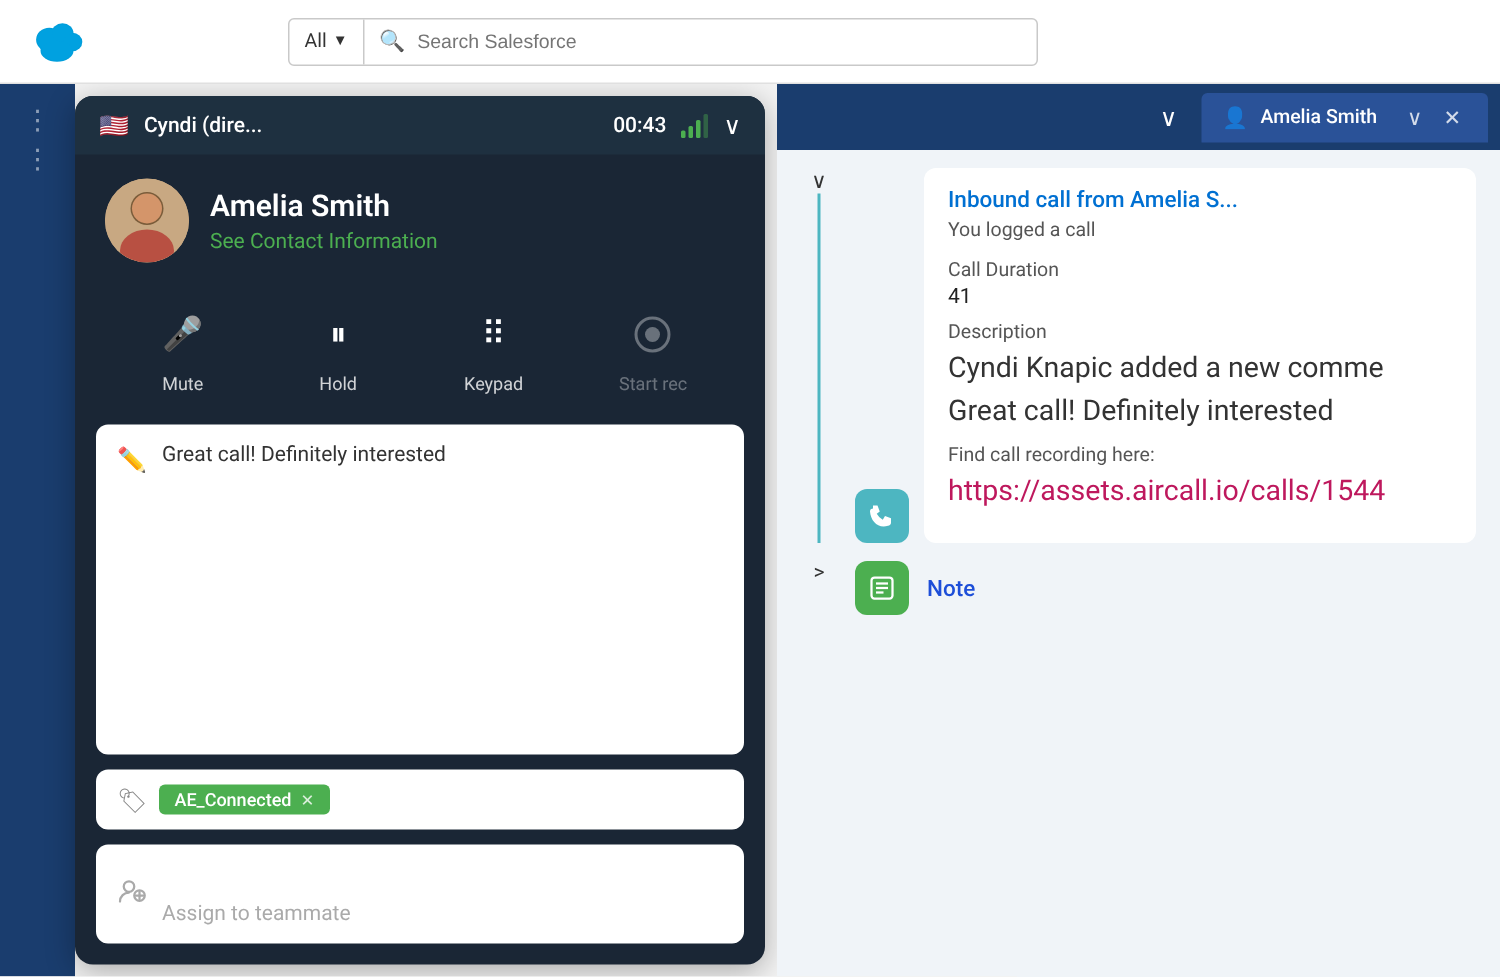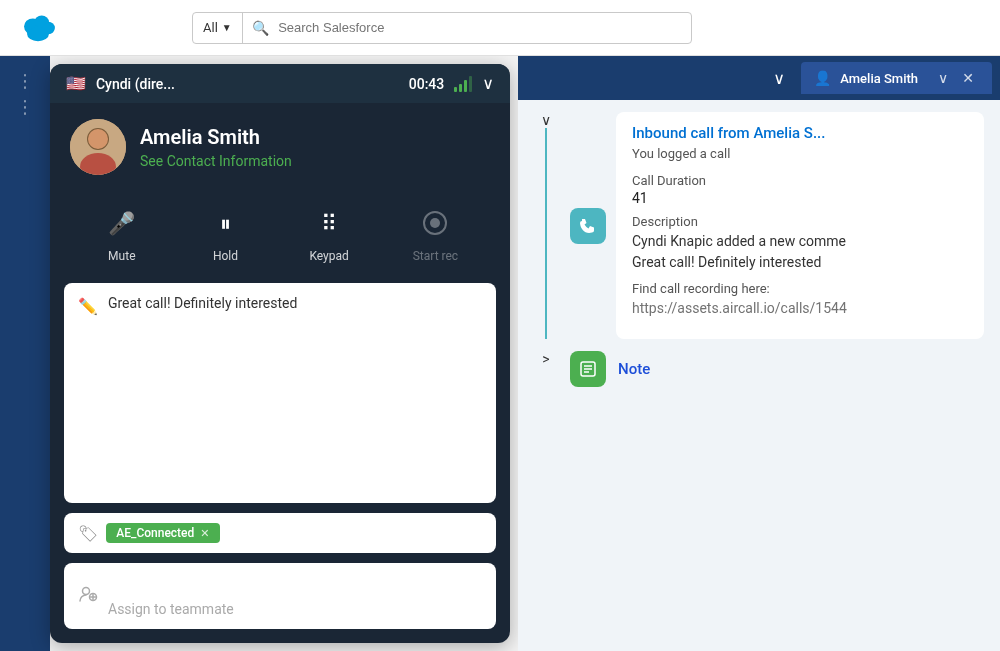--- a/index.html
+++ b/index.html
@@ -416,21 +416,21 @@
       font-size: 13px;
       margin-bottom: 2px;
     }
     .activity-field-value {
       color: #222;
       font-size: 14px;
       font-weight: 400;
     }
     .activity-description {
       color: #333;
-      font-size: 14px;
+      font-size: 19px;
       line-height: 1.5;
     }
 
     
     .note-item {
       display: flex;
       gap: 12px;
     }
     .note-expand {
       color: #333;
@@ -598,21 +598,21 @@
     </div>
 
     <div class="crm-body">
 
       <div class="activity-item">
         <div class="activity-timeline">
           <span class="activity-expand">∨</span>
           <div class="activity-line"></div>
         </div>
         <div style="display:flex;gap:10px;flex:1;flex-direction:column;">
-          <div style="display:flex;gap:10px;align-items:center;">
+          <div style="display:flex;gap:10px;align-items:flex-end;">
             <div class="activity-icon-circle">
               <svg width="20" height="20" viewBox="0 0 20 20" fill="white">
                 <path d="M4 3h3l1.5 4-2 1.5a10 10 0 004 4L12 10l4 1.5v3c0 1.1-.9 2-2 2C7.4 18.5 2.5 13.6 2 7A2 2 0 014 5V3z"></path>
               </svg>
             </div>
             <div class="activity-content">
               <div class="activity-title">Inbound call from Amelia S...</div>
               <div class="activity-subtitle">You logged a call</div>
 
               <div class="activity-field">
@@ -622,21 +622,21 @@
 
               <div class="activity-field">
                 <div class="activity-field-label">Description</div>
                 <div class="activity-description">
                   Cyndi Knapic added a new comme<br>Great call! Definitely interested
                 </div>
               </div>
 
               <div class="activity-field">
                 <div class="activity-field-label">Find call recording here:</div>
-                <div class="activity-description" style="color:#737373;cursor:pointer;">https://assets.aircall.io/calls/1544</div>
+                <div class="activity-description" style="color:#be185d;cursor:pointer;">https://assets.aircall.io/calls/1544</div>
               </div>
             </div>
           </div>
         </div>
       </div>
 
       <div class="note-item">
         <div style="width:24px;display:flex;flex-direction:column;align-items:center;">
           <span class="note-expand">&gt;</span>
         </div>

